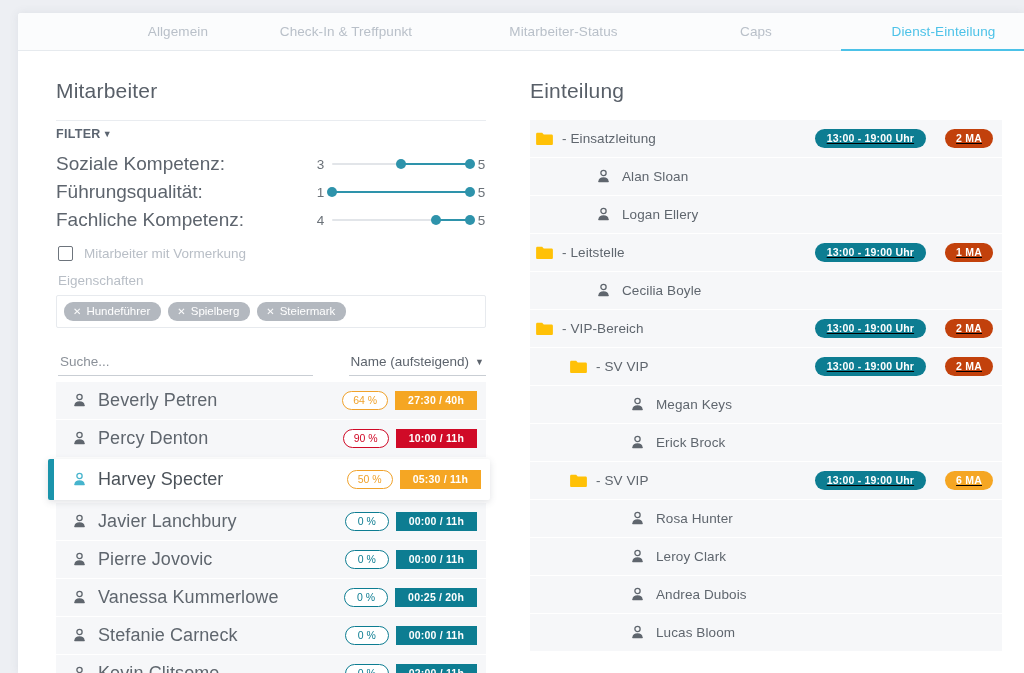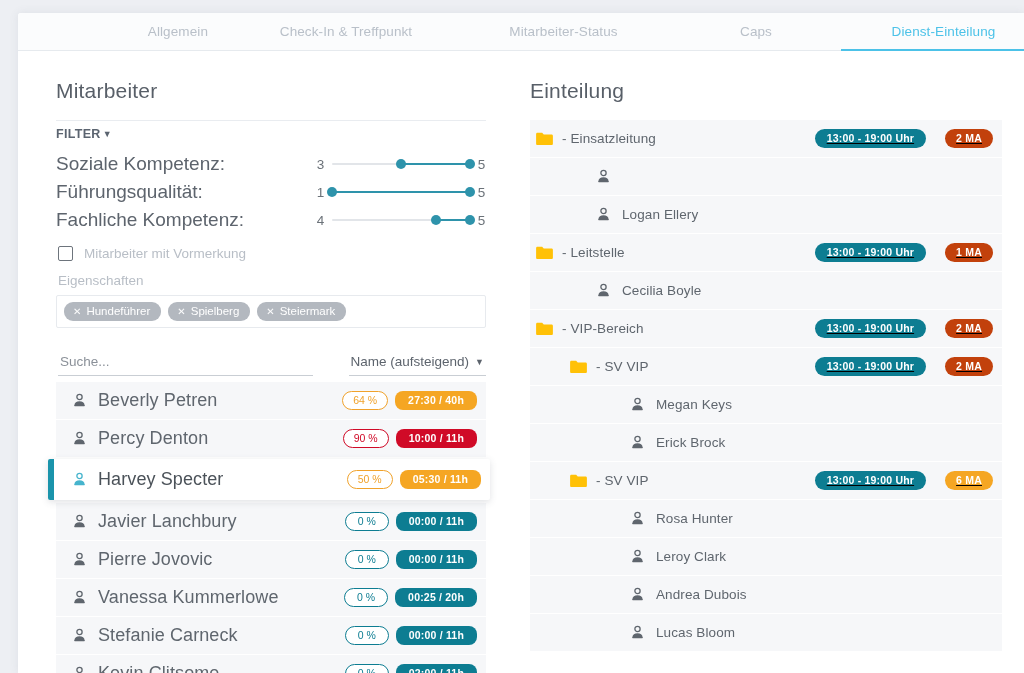--- a/index.html
+++ b/index.html
@@ -258,21 +258,21 @@
     text-align: center;
     font-weight: normal;
   }
   .pct.orange { color: #f0a22b; border: 1px solid #f0a22b; }
   .pct.red    { color: #d00a27; border: 1px solid #d00a27; }
   .pct.teal   { color: #0d7d92; border: 1px solid #0d7d92; }
   .hrs {
     font-size: 10.5px;
     font-weight: bold;
     color: #ffffff;
-    border-radius: 8px;
+    border-radius: 0;
     padding: 3px 13px 4px 13px;
     min-width: 78px;
     text-align: center;
     letter-spacing: .2px;
   }
   .hrs.orange { background: #f5a623; }
   .hrs.red    { background: #d00a27; }
   .hrs.teal   { background: #0d7d92; }
 
   
@@ -538,20 +538,21 @@
               <span class="time-badge">13:00 - 19:00 Uhr</span>
               <span class="ma-badge blue">2 MA</span>
             </span>
           </div>
           <div class="tree-row person" style="padding-left: 66px;">
             <svg class="person-ico" viewBox="0 0 16 16">
               <circle cx="8" cy="4.2" r="2.8" fill="none" stroke="#5f666e" stroke-width="1.4"></circle>
               <path d="M2.6 13.2c0-2.9 2.4-4.4 5.4-4.4s5.4 1.5 5.4 4.4z" fill="#5f666e"></path>
               <rect x="2.4" y="12.6" width="11.2" height="1.4" rx=".6" fill="#5f666e"></rect>
             </svg>
+            <span class="tree-label">Alan Sloan</span>
           </div>
           <div class="tree-row person" style="padding-left: 66px;">
             <svg class="person-ico" viewBox="0 0 16 16">
               <circle cx="8" cy="4.2" r="2.8" fill="none" stroke="#5f666e" stroke-width="1.4"></circle>
               <path d="M2.6 13.2c0-2.9 2.4-4.4 5.4-4.4s5.4 1.5 5.4 4.4z" fill="#5f666e"></path>
               <rect x="2.4" y="12.6" width="11.2" height="1.4" rx=".6" fill="#5f666e"></rect>
             </svg>
             <span class="tree-label">Logan Ellery</span>
           </div>
           <div class="tree-row group" style="padding-left: 6px;">

